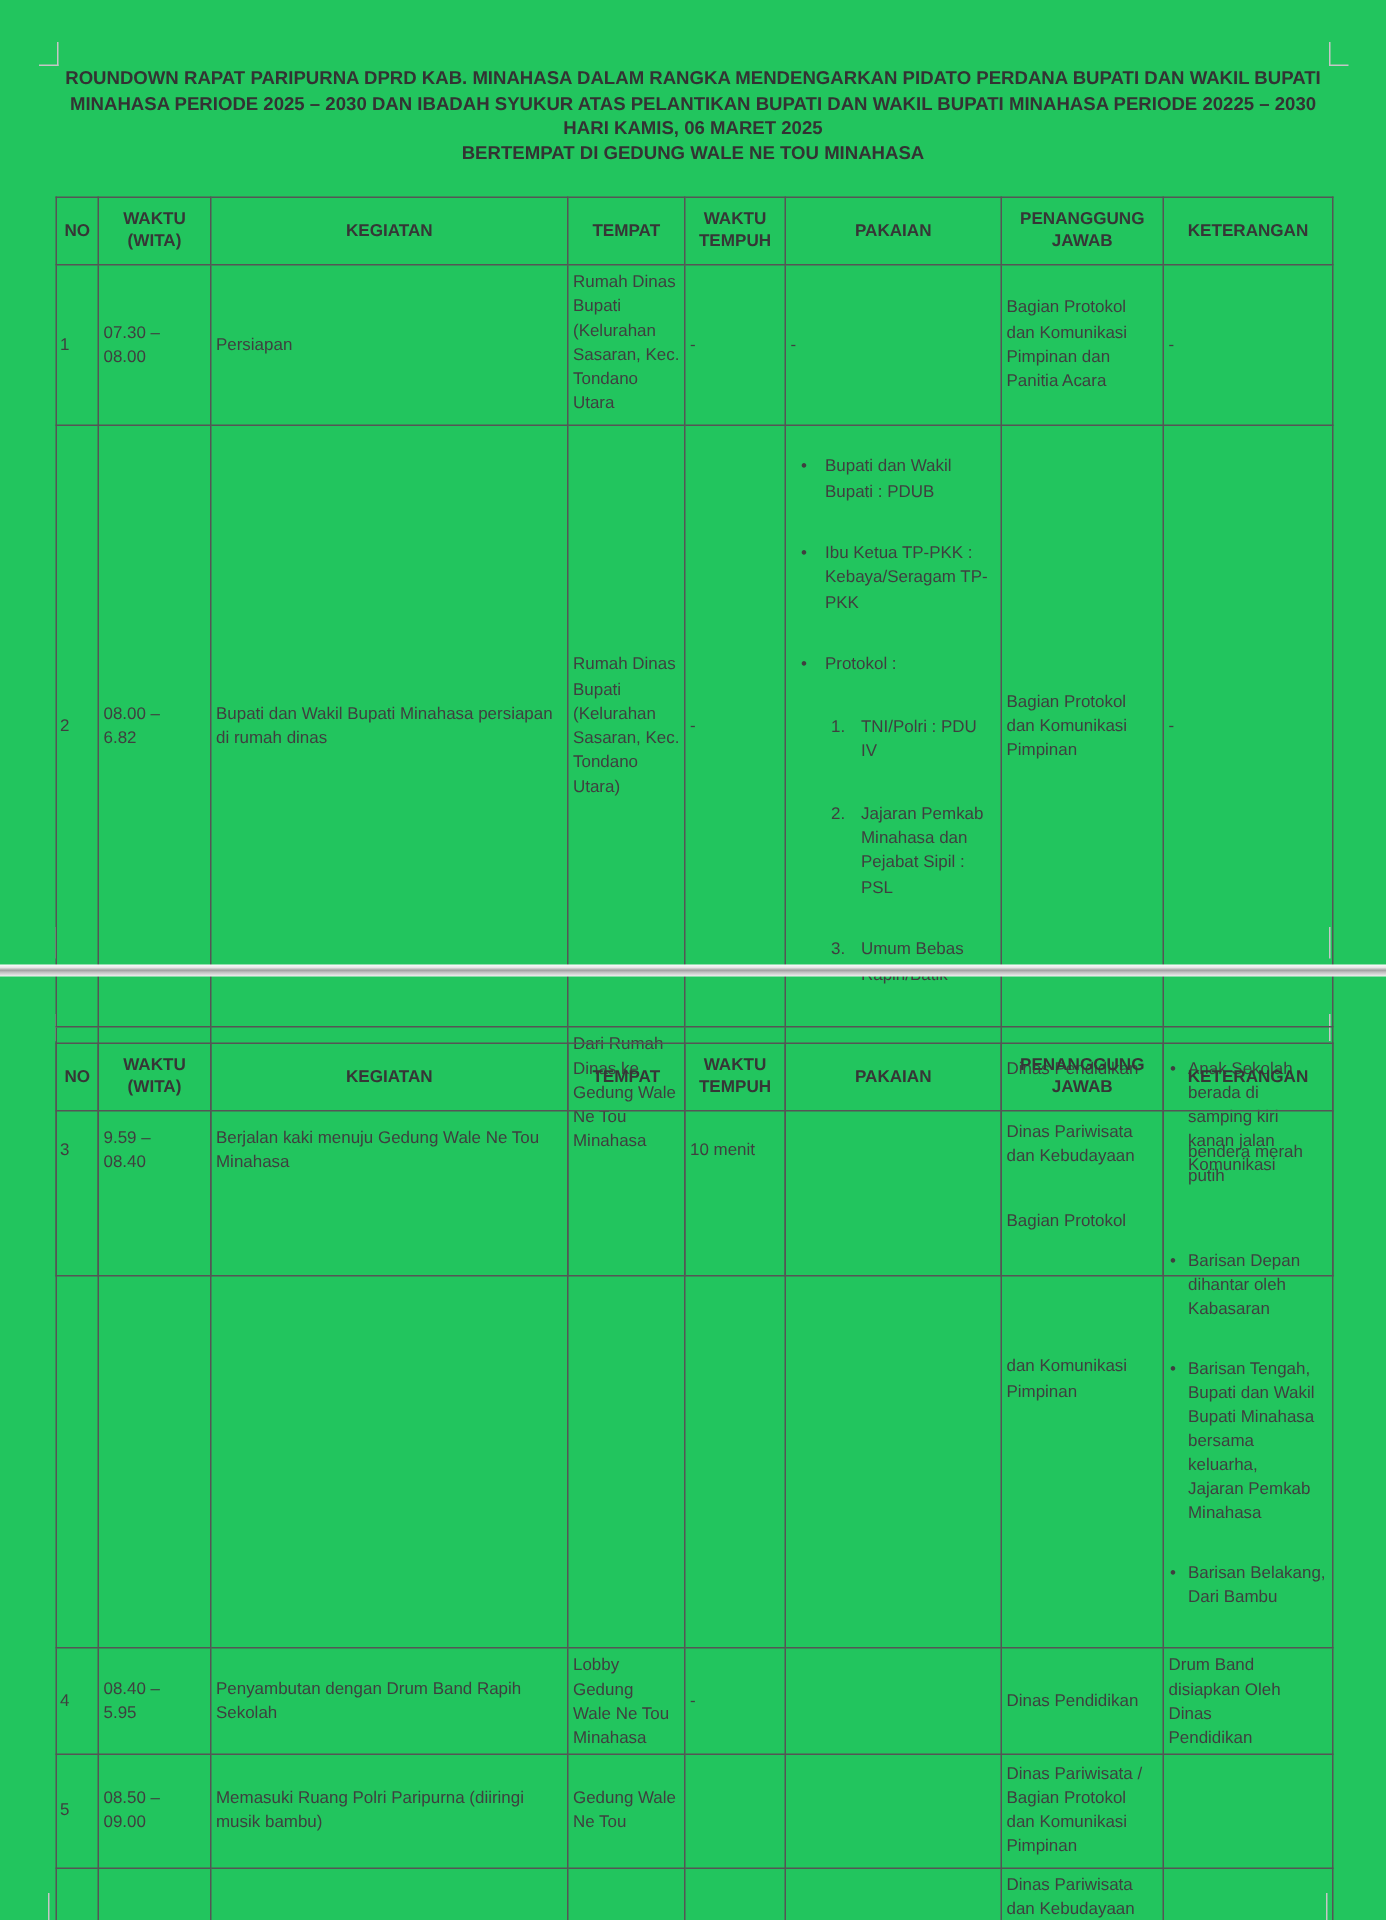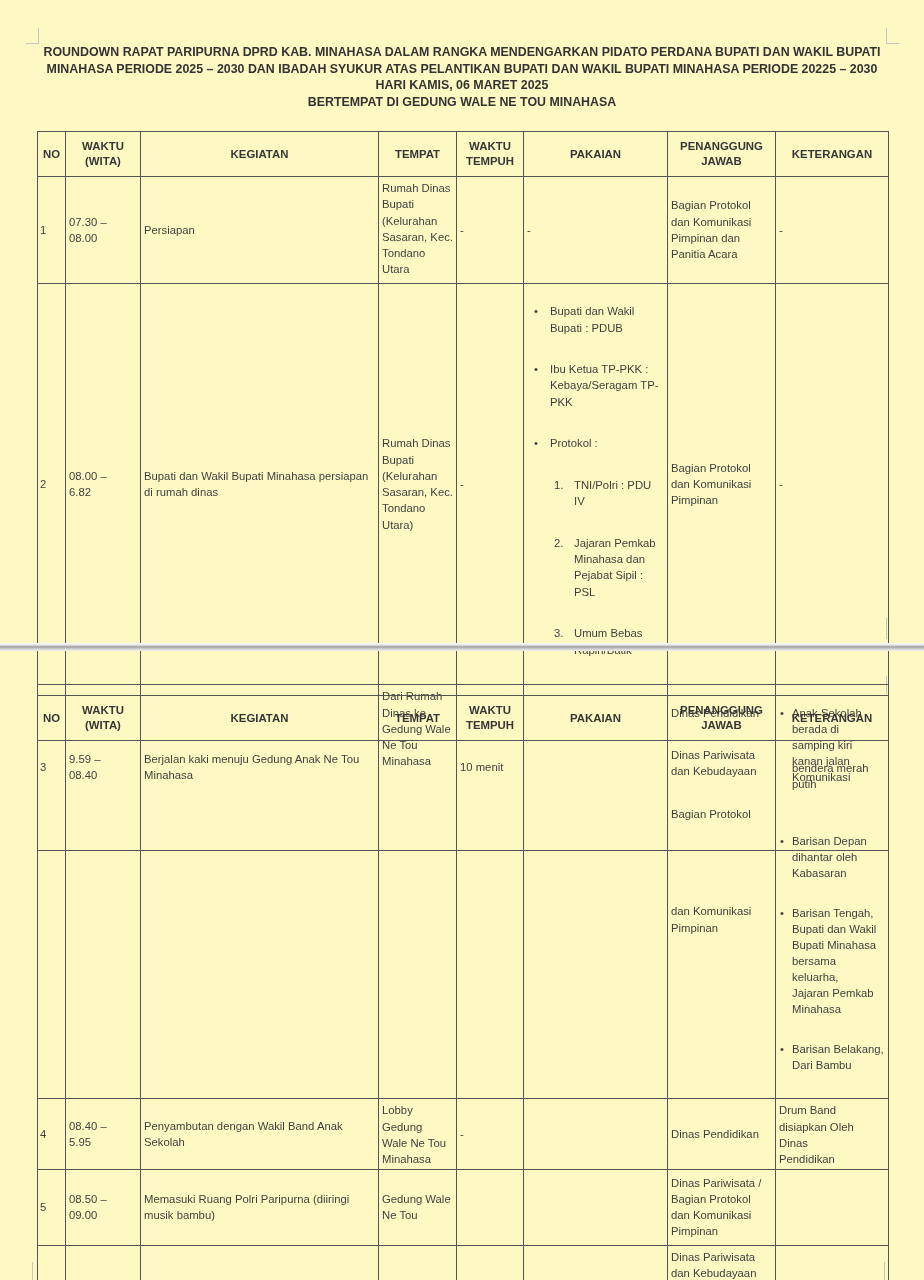--- a/index.html
+++ b/index.html
@@ -2,21 +2,21 @@
 <html><head>
 <meta charset="utf-8">
 <style>
   html,body{margin:0;padding:0;}
   body{
     width:924px;height:1280px;
     background:#ffffff;
     font-family:"Liberation Sans","DejaVu Sans",sans-serif;
     color:#3f3f3f;
   }
-  .doc{position:relative;width:924px;height:1280px;overflow:hidden;background:#fef9c3;}
+  .doc{position:relative;width:924px;height:1280px;overflow:hidden;background:#22c55e;}
 
   .title{
     position:absolute;left:22px;top:44px;width:880px;
     text-align:center;font-weight:bold;
     font-size:12.4px;line-height:16.5px;
     color:#333333;white-space:pre-line;
   }
 
   table.sched{
     position:absolute;left:37px;width:851px;
@@ -160,21 +160,21 @@
       <td>Bagian Protokol
 dan Komunikasi
 Pimpinan</td>
       <td>-</td>
     </tr>
 
     <tr style="height:89px">
       <td class="no-cell">3</td>
       <td>9.59 –
 08.40</td>
-      <td>Berjalan kaki menuju Gedung Anak Ne Tou
+      <td>Berjalan kaki menuju Gedung Wale Ne Tou
 Minahasa</td>
       <td class="vt">Dari Rumah
 Dinas ke
 Gedung Wale
 Ne Tou
 Minahasa</td>
       <td>10 menit</td>
       <td></td>
       <td class="vt">
         <div class="para">Dinas Pendidikan</div>
@@ -244,21 +244,21 @@
 Minahasa</span></div>
         <div class="kb"><span class="dot">•</span><span>Barisan Belakang,
 Dari Bambu</span></div>
       </td>
     </tr>
 
     <tr style="height:54px">
       <td class="no-cell">4</td>
       <td>08.40 –
 5.95</td>
-      <td>Penyambutan dengan Wakil Band Anak
+      <td>Penyambutan dengan Drum Band Rapih
 Sekolah</td>
       <td class="vt">Lobby Gedung
 Wale Ne Tou
 Minahasa</td>
       <td>-</td>
       <td></td>
       <td>Dinas Pendidikan</td>
       <td class="vt">Drum Band
 disiapkan Oleh Dinas
 Pendidikan</td>

